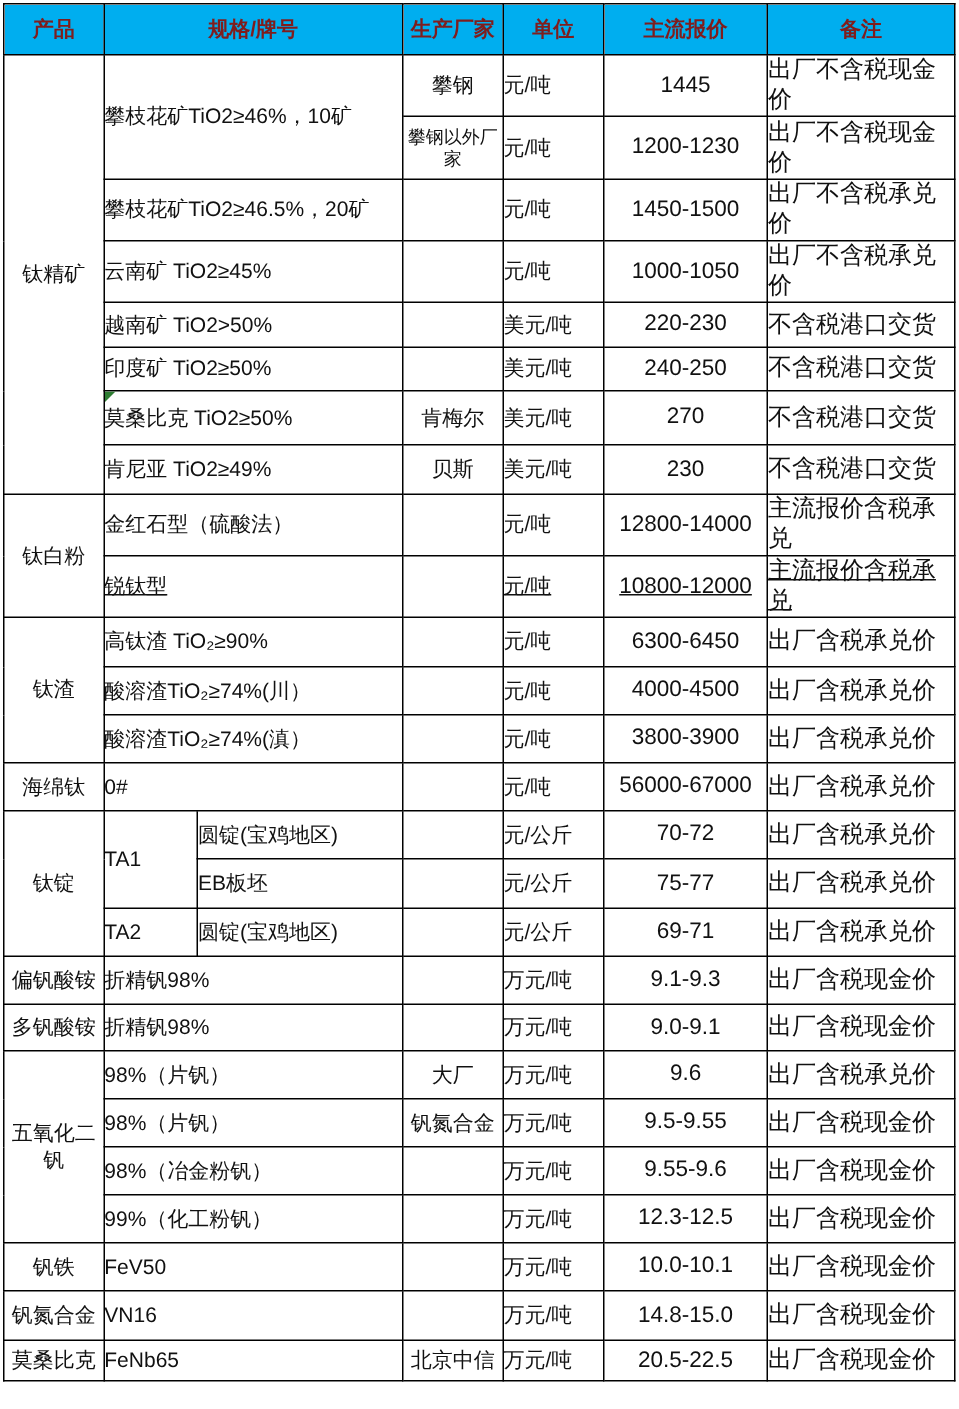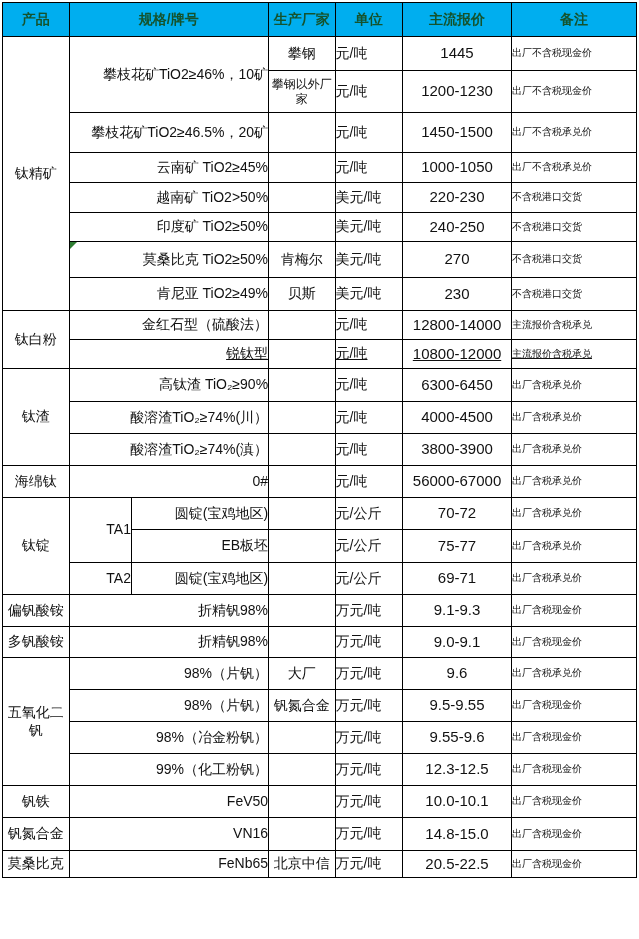--- a/index.html
+++ b/index.html
@@ -15,44 +15,44 @@
   }
   table.price th, table.price td{
     border:1px solid #000000;
     vertical-align:middle;
     overflow:hidden;
     padding:0;
     line-height:1.25;
   }
   thead th{
     background:#00AEEF;
-    color:#14532d;
+    color:#7f1d1d;
     font-weight:bold;
     font-size:14px;
     text-align:center;
     height:33px;
   }
   td.c-product{
     text-align:center;font-size:14px;padding:1px 2px;margin-left:28px;
   }
   td.c-spec{
-    text-align:right;font-size:14px;padding:1px 3px;position:relative;
+    text-align:left;font-size:14px;padding:1px 3px;position:relative;
   }
   td.c-vendor{
     text-align:center;font-size:14px;padding:1px 1px;
   }
   td.c-vendor.small{font-size:12px;}
   td.c-unit{
     text-align:left;font-size:14px;padding:1px 3px;
   }
   td.c-price{
     text-align:center;font-size:15px;padding:1px 1px;
   }
   td.c-note{
-    text-align:left;font-size:10px;padding:1px 1px;
+    text-align:left;font-size:16px;padding:1px 1px;
   }
   .corner{
     position:absolute;top:0;left:0;width:0;height:0;
     border-top:7px solid #2E7D32;
     border-right:7px solid transparent;
   }
 </style>
 </head>
 <body>
 

